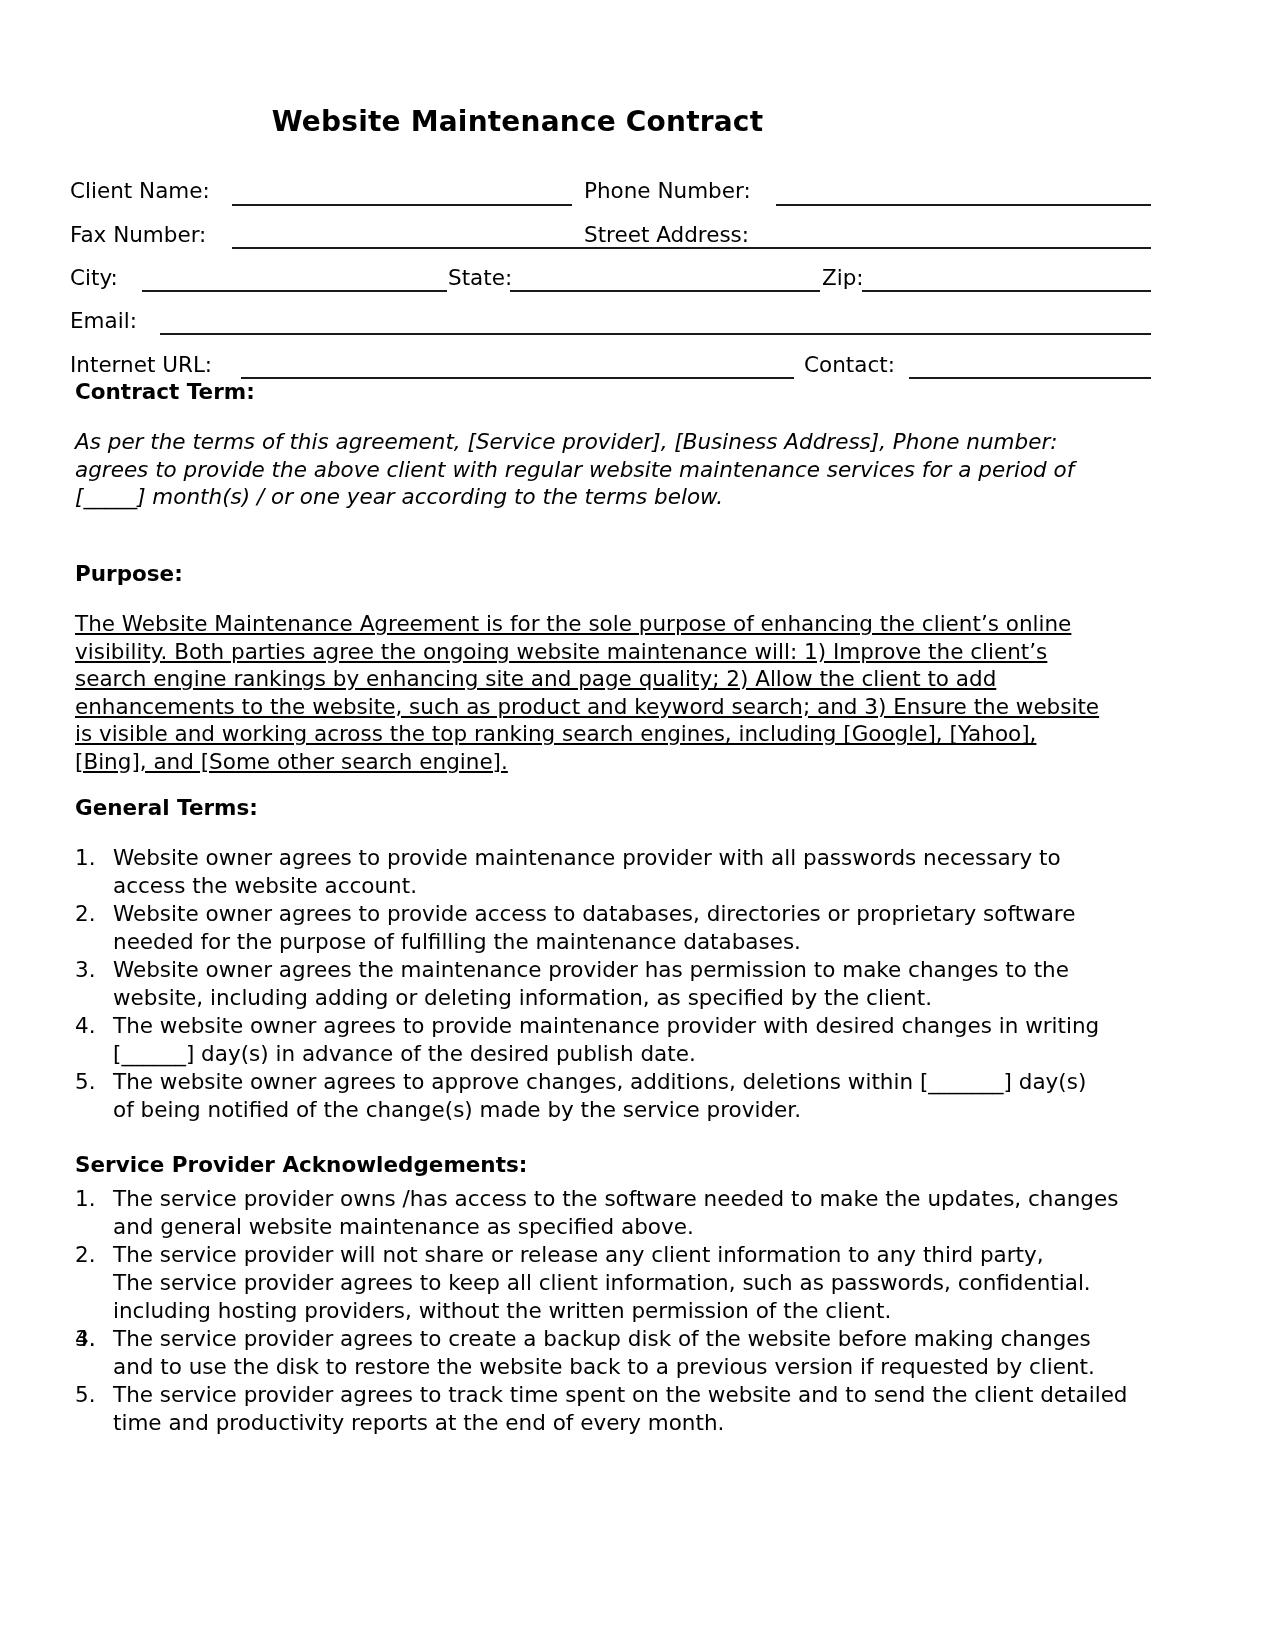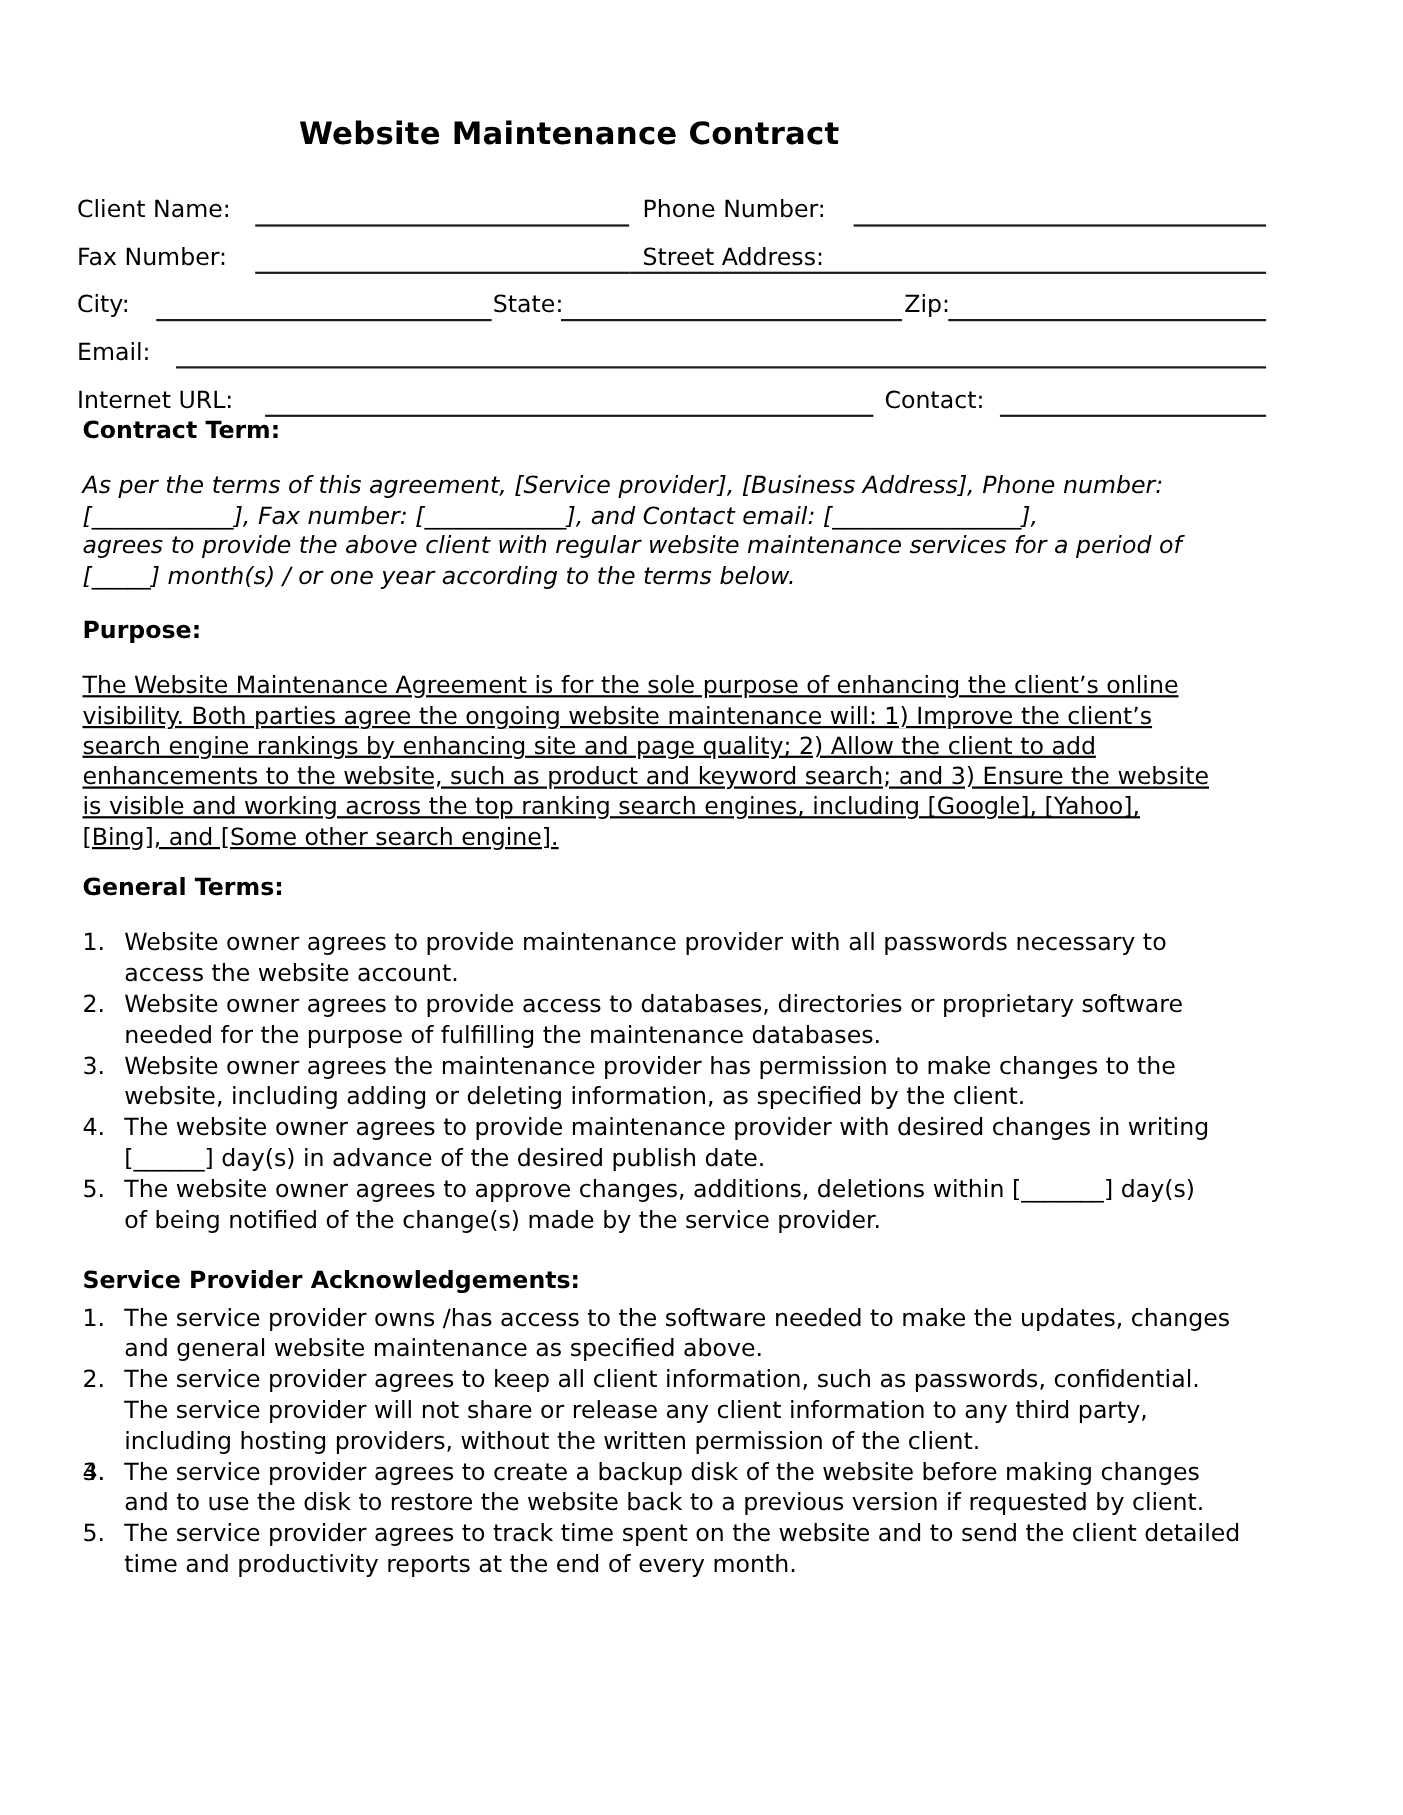--- a/index.html
+++ b/index.html
@@ -44,21 +44,20 @@
   <div class="line" style="left:160px; top:333px; width:991px;"></div>
 
   <span class="lbl" style="left:70px; top:352px;">Internet URL:</span>
   <div class="line" style="left:241px; top:377px; width:553px;"></div>
   <span class="lbl" style="left:804px; top:352px;text-align:right;">Contact:</span>
   <div class="line" style="left:909px; top:377px; width:242px;"></div>
 
   <div class="heading" style="top:379px;">Contract Term:</div>
   <div class="text" style="top:428px;font-style:italic;">
     <p class="para">As per the terms of this agreement, [Service provider], [Business Address], Phone number:</p>
-    <p class="para">[____________], Fax number: [____________], and Contact email: [________________],</p>
     <p class="para">agrees to provide the above client with regular website maintenance services for a period of</p>
     <p class="para">[_____] month(s) / or one year according to the terms below.</p>
   </div>
 
   <div class="heading" style="top:561px;">Purpose:</div>
   <div class="text" style="top:610px;text-decoration:underline;">
     <p class="para">The Website Maintenance Agreement is for the sole purpose of enhancing the client’s online</p>
     <p class="para">visibility. Both parties agree the ongoing website maintenance will: 1) Improve the client’s</p>
     <p class="para">search engine rankings by enhancing site and page quality; 2) Allow the client to add</p>
     <p class="para">enhancements to the website, such as product and keyword search; and 3) Ensure the website</p>
@@ -97,22 +96,22 @@
 
   <div class="heading" style="top:1152px;">Service Provider Acknowledgements:</div>
   <ol class="list" style="top:1185px;">
     <li>
       <span class="num">1.</span>
       <span class="ln">The service provider owns /has access to the software needed to make the updates, changes</span>
       <span class="ln">and general website maintenance as specified above.</span>
     </li>
     <li>
       <span class="num">2.</span>
+      <span class="ln">The service provider will not share or release any client information to any third party,</span>
       <span class="ln">The service provider agrees to keep all client information, such as passwords, confidential.</span>
-      <span class="ln">The service provider will not share or release any client information to any third party,</span>
       <span class="ln">including hosting providers, without the written permission of the client.</span>
     </li>
     <li>
       <span class="num">3.</span>
     </li>
     <li>
       <span class="num">4.</span>
       <span class="ln">The service provider agrees to create a backup disk of the website before making changes</span>
       <span class="ln">and to use the disk to restore the website back to a previous version if requested by client.</span>
     </li>

